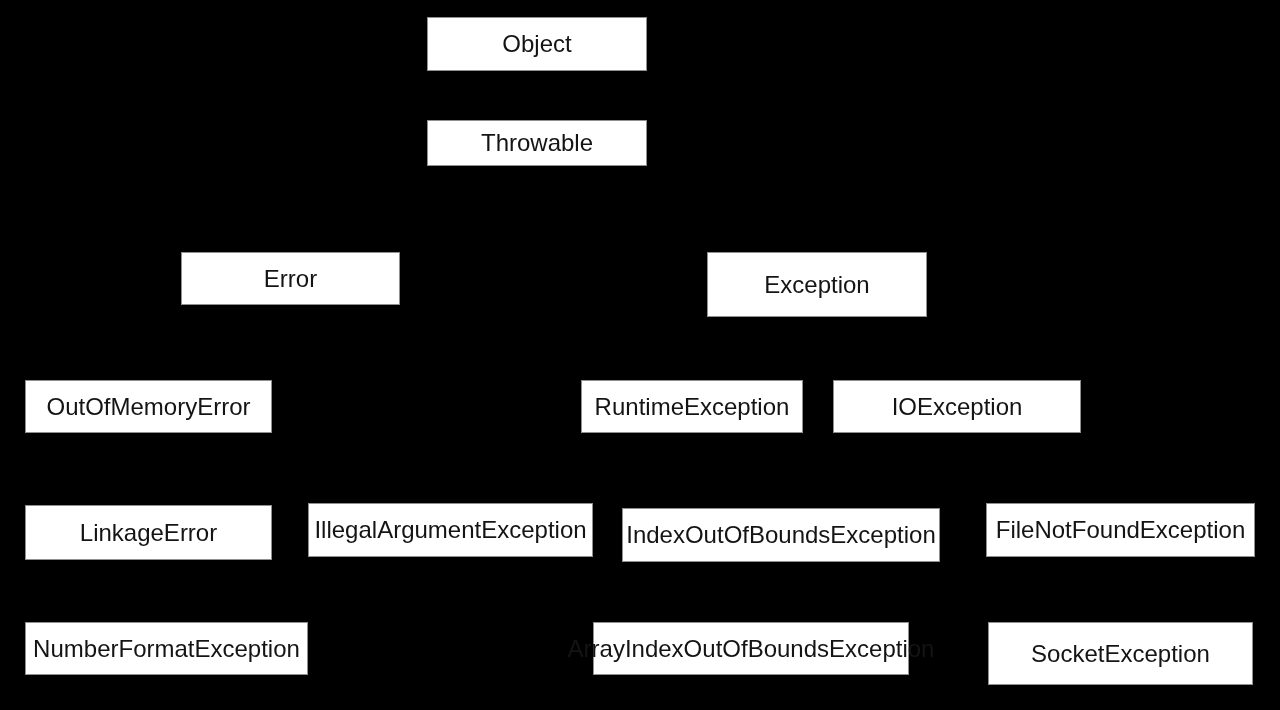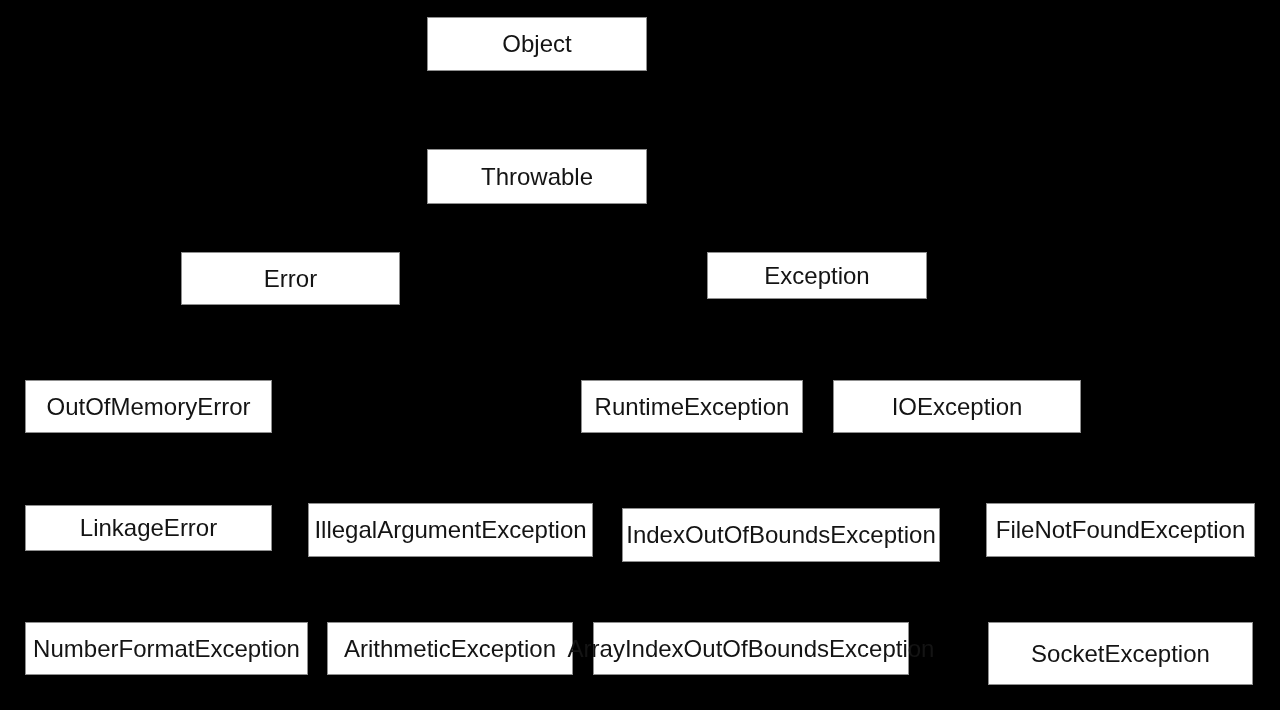--- a/index.html
+++ b/index.html
@@ -34,32 +34,31 @@
     text-align: center;
   }
 </style>
 </head>
 <body>
 
 <div class="canvas">
 
   <div class="node" style="left:427px; top:17px;  width:220px; height:54px">Object</div>
 
-  <div class="node" style="left:427px; top:149px; width:220px; height:55px">Throwable</div>
+  <div class="node" style="left:427px; top:120px; width:220px; height:46px">Throwable</div>
 
   <div class="node" style="left:181px; top:252px; width:219px; height:53px">Error</div>
-  <div class="node" style="left:707px; top:252px; width:220px; height:47px">Exception</div>
+  <div class="node" style="left:707px; top:252px; width:220px; height:65px">Exception</div>
 
   <div class="node" style="left:25px;  top:380px; width:247px; height:53px">OutOfMemoryError</div>
   <div class="node" style="left:833px; top:380px; width:248px; height:53px">IOException</div>
   <div class="node" style="left:581px; top:380px; width:222px; height:53px">RuntimeException</div>
 
-  <div class="node" style="left:25px;  top:505px; width:247px; height:46px">LinkageError</div>
+  <div class="node" style="left:25px;  top:505px; width:247px; height:55px">LinkageError</div>
   <div class="node" style="left:308px; top:503px; width:285px; height:54px">IllegalArgumentException</div>
   <div class="node" style="left:622px; top:508px; width:318px; height:54px">IndexOutOfBoundsException</div>
   <div class="node" style="left:986px; top:503px; width:269px; height:54px">FileNotFoundException</div>
 
   <div class="node" style="left:25px;  top:622px; width:283px; height:53px">NumberFormatException</div>
-  <div class="node" style="left:327px; top:622px; width:246px; height:53px">ArithmeticException</div>
   <div class="node" style="left:593px; top:622px; width:316px; height:53px">ArrayIndexOutOfBoundsException</div>
   <div class="node" style="left:988px; top:622px; width:265px; height:63px">SocketException</div>
 
 </div>
 
 </body></html>

